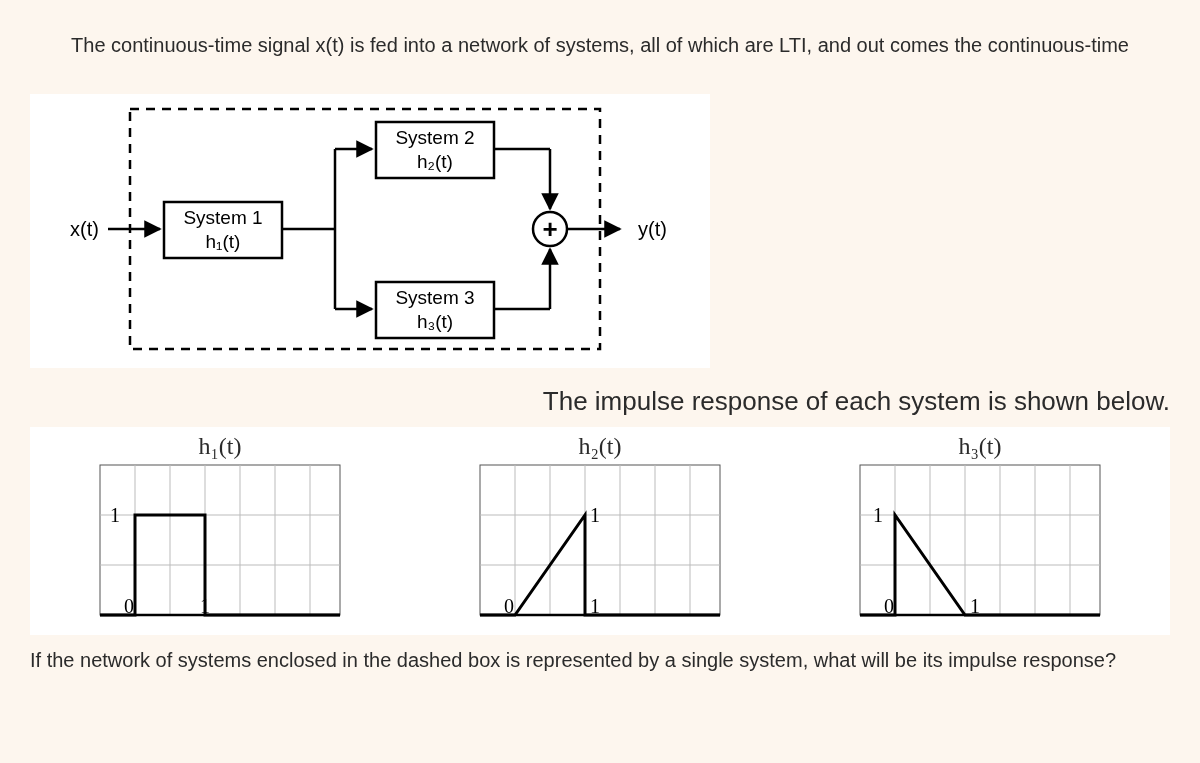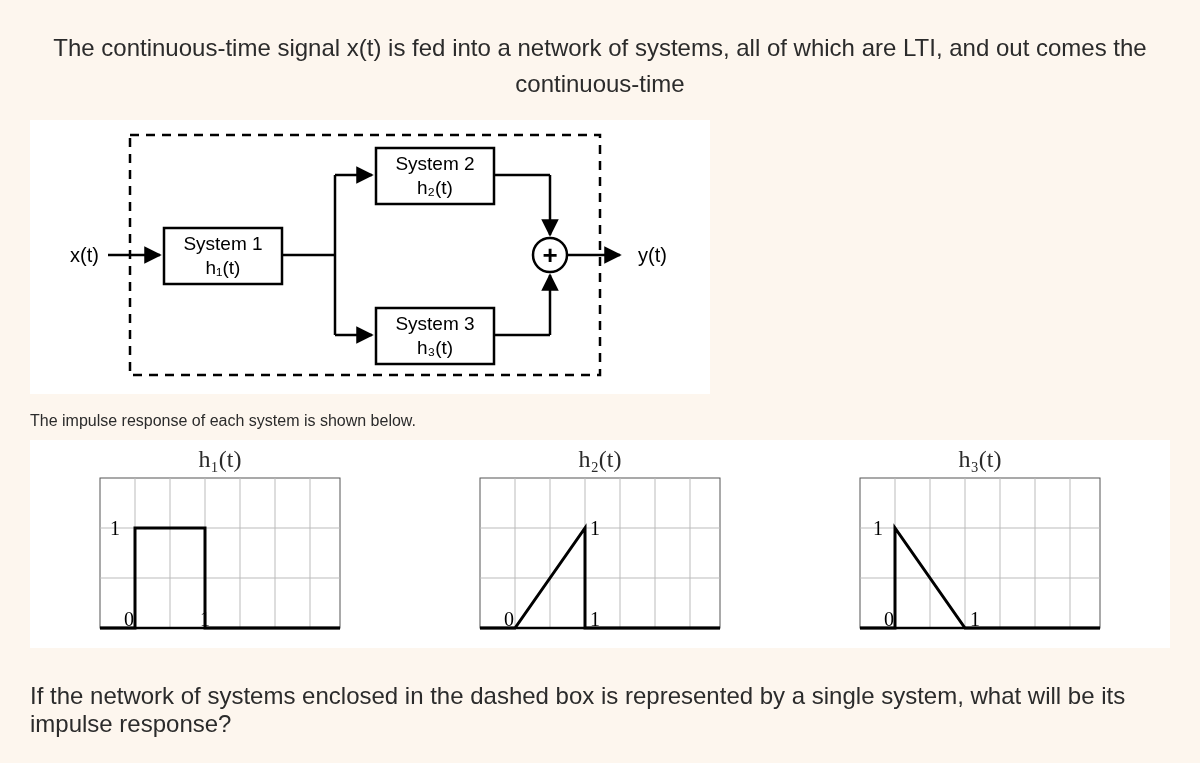--- a/index.html
+++ b/index.html
@@ -5,54 +5,55 @@
   body {
     margin: 0;
     padding: 30px 30px 20px 30px;
     background: #fdf6ee;
     font-family: "Segoe UI", Arial, sans-serif;
     color: #2b2b2b;
     width: 1200px;
     box-sizing: border-box;
   }
   .prompt {
-    font-size: 24px;
+    font-size: 20px;
     line-height: 1.5;
     text-align: center;
-    margin-bottom: 18px;
+    margin-bottom: 34px;
   }
   .figure-wrap {
     background: #ffffff;
     padding: 10px 30px 10px 30px;
     width: 680px;
     box-sizing: border-box;
   }
   .subtext {
-    font-size: 16px;
+    font-size: 26px;
     margin: 18px 0 10px 0;
+    text-align: right;
   }
   .plots-row {
     display: flex;
     justify-content: space-between;
     align-items: flex-start;
     gap: 20px;
     background: #ffffff;
     padding: 6px 10px 6px 10px;
   }
   .plot-col {
     text-align: center;
     flex: 1;
   }
   .plot-title {
     font-family: "Times New Roman", serif;
     font-size: 24px;
   }
   .question {
-    font-size: 24px;
-    margin-top: 34px;
+    font-size: 20px;
+    margin-top: 14px;
   }
 </style>
 </head>
 <body>
 
 <div class="prompt">
   <span>The continuous-time signal x(t) is fed into a network of systems, all of which are LTI, and out comes the continuous-time</span><br>
 </div>
 
 <div class="figure-wrap">

